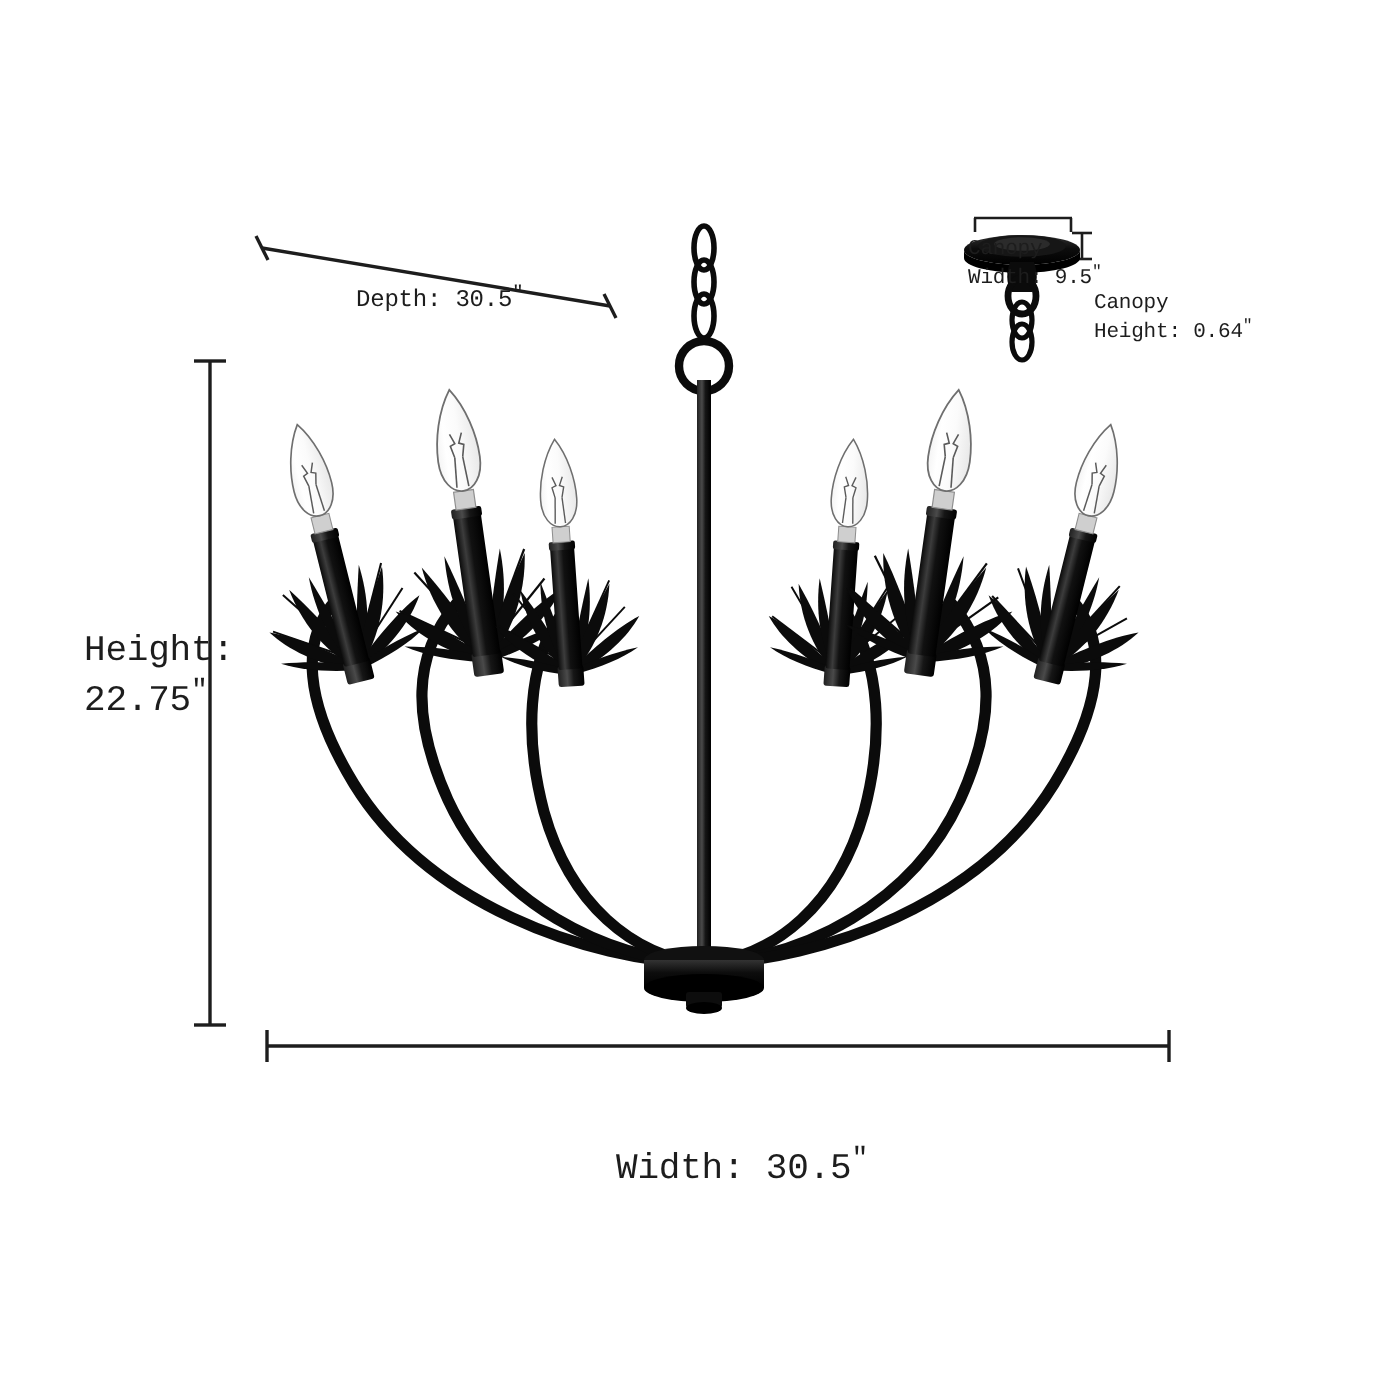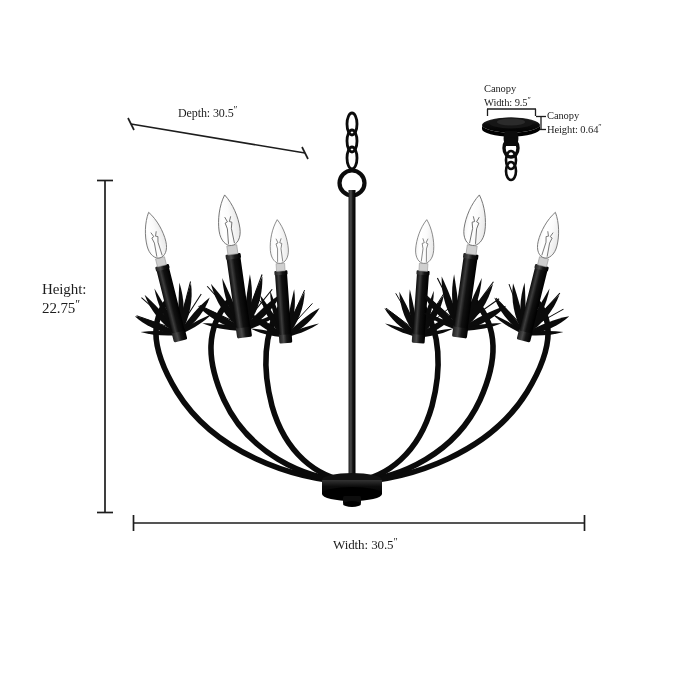--- a/index.html
+++ b/index.html
@@ -17,42 +17,43 @@
   }
   #stage {
     position: absolute;
     left: 0;
     top: 0;
     width: 700px;
     height: 700px;
   }
   .label {
     position: absolute;
-    font-family: Liberation Serif, serif;
+    font-family: Liberation Mono, monospace;
     color: #1d1d1d;
     white-space: pre;
     line-height: 1.22;
     letter-spacing: -0.1px;
+    margin-top: 36px;
   }
   .lbl-depth {
     left: 178px;
     top: 105px;
     font-size: 12px;
     font-weight: 500;
   }
   .lbl-height {
     left: 42px;
     top: 280px;
-    font-size: 15px;
+    font-size: 18px;
     font-weight: 500;
   }
   .lbl-width {
-    left: 333px;
+    left: 308px;
     top: 536px;
-    font-size: 13px;
+    font-size: 18px;
     font-weight: 500;
   }
   .lbl-canopy-width {
     left: 484px;
     top: 83px;
     font-size: 10.5px;
     font-weight: 500;
   }
   .lbl-canopy-height {
     left: 547px;

